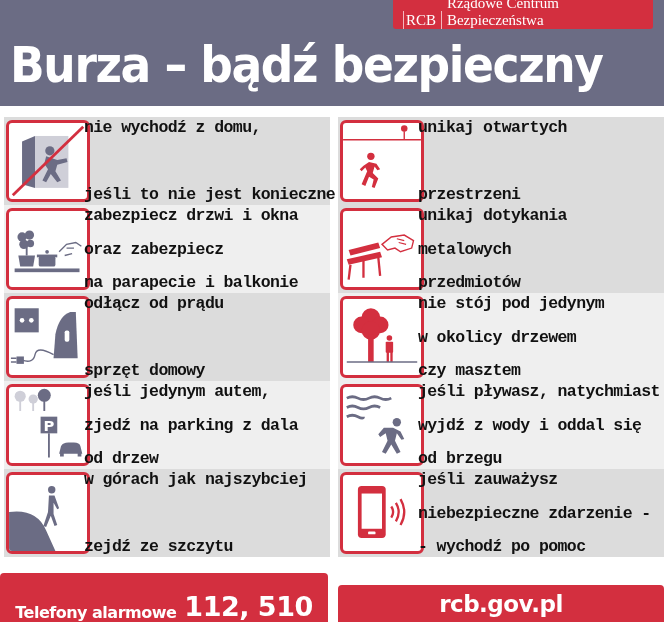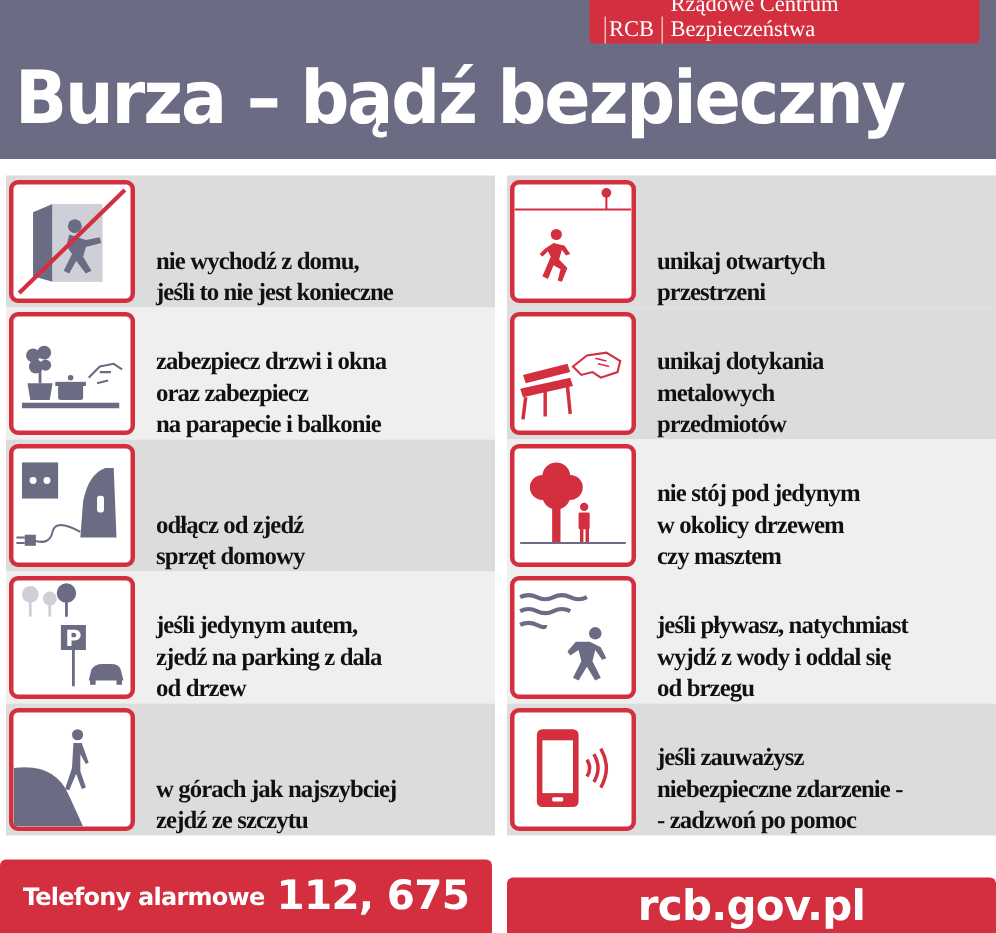--- a/index.html
+++ b/index.html
@@ -35,35 +35,35 @@
   }
   .row.dark { background: #dcdcdc; }
   .row.light { background: #efefef; }
   .icon-box {
     position: absolute; left: 2px; top: 3px; width: 84px; height: 82px;
     background: #ffffff; border: 3px solid #d32f3f; border-radius: 6px;
     overflow: hidden;
   }
   .icon-box svg { width: 100%; height: 100%; display: block; }
   .row-text {
-    position: absolute; left: 100px; top: 0; bottom: 0;
-    display: flex; flex-direction: column; justify-content: flex-end;
-    font-family: Liberation Serif, serif; font-weight: bold; color: #111;
+    position: absolute; left: 80px; top: 0; bottom: 0;
+    display: flex; flex-direction: column; justify-content: space-between;
+    font-family: Liberation Mono, monospace; font-weight: bold; color: #111;
     font-size: 16.5px; line-height: 21px; letter-spacing: -0.6px; white-space: nowrap;
   }
 
   .footer-btn {
     position: absolute; background: #d32f3f; color: #fff; border-radius: 4px 4px 0 0;
     display: flex; align-items: center; justify-content: center; white-space: nowrap;
   }
-  .footer-btn.phones { left: 0; top: 573px; width: 328px; height: 49px; }
+  .footer-btn.phones { left: 0; top: 573px; width: 328px; height: 49px; align-items: flex-end; }
   .footer-btn.site { left: 338px; top: 585px; width: 326px; height: 37px; }
   .phones .lbl { font-weight: bold; font-size: 16px; letter-spacing: -0.5px; margin-right: 8px; }
   .phones .num { font-weight: bold; font-size: 27px; letter-spacing: -0.5px; }
-  .site .url { font-weight: bold; font-size: 28px; letter-spacing: -0.5px; }
+  .site .url { font-weight: bold; font-size: 23px; letter-spacing: -0.5px; }
 </style>
 </head>
 <body>
 
 <div class="header">
   <div class="badge">
     <span class="bar first"></span>
     <span>RCB</span>
     <span class="bar"></span>
     <span>Rządowe Centrum Bezpieczeństwa</span>
@@ -119,21 +119,21 @@
           <circle cx="24" cy="23" r="2.5" fill="#fff"></circle>
         <path d="M48 64 L50 38 Q54 18 66 14 L72 14 L74 64 Z" fill="#6b6c84"></path>
         <rect x="60" y="34" width="5" height="12" rx="2" fill="#fff"></rect>
         <path d="M48 60 Q30 50 28 60 Q26 70 14 66" stroke="#6b6c84" stroke-width="1.5" fill="none"></path>
         <rect x="8" y="62" width="8" height="8" fill="#6b6c84"></rect>
         <line x1="2" y1="64" x2="8" y2="64" stroke="#6b6c84" stroke-width="1.5"></line>
         <line x1="2" y1="68" x2="8" y2="68" stroke="#6b6c84" stroke-width="1.5"></line>
       </svg>
     </div>
     <div class="row-text">
-      <span>odłącz od zjedź</span>
+      <span>odłącz od prądu</span>
       <span>sprzęt domowy</span>
     </div>
   </div>
 
   <div class="row light">
     <div class="icon-box">
       <svg viewBox="0 0 84 82">
         <circle cx="12" cy="10" r="6" fill="#cfcfd8"></circle>
           <line x1="12" y1="14" x2="12" y2="26" stroke="#cfcfd8" stroke-width="2"></line>
         <circle cx="26" cy="13" r="5" fill="#cfcfd8"></circle>
@@ -252,24 +252,24 @@
         <rect x="20" y="20" width="22" height="38" fill="#fff"></rect>
         <rect x="27" y="61" width="8" height="3" rx="1" fill="#fff"></rect>
         <path d="M52 34 Q56 40 52 46" stroke="#d32f3f" stroke-width="2.5" fill="none"></path>
         <path d="M57 30 Q63 40 57 50" stroke="#d32f3f" stroke-width="2.5" fill="none"></path>
         <path d="M62 26 Q70 40 62 54" stroke="#d32f3f" stroke-width="2.5" fill="none"></path>
       </svg>
     </div>
     <div class="row-text">
       <span>jeśli zauważysz</span>
       <span>niebezpieczne zdarzenie -</span>
-      <span>- zadzwoń po pomoc</span>
+      <span>- wychodź po pomoc</span>
     </div>
   </div>
 </div>
 
 <div class="footer-btn phones">
   <span class="lbl">Telefony alarmowe</span>
-  <span class="num">112, 675</span>
+  <span class="num">112, 510</span>
 </div>
 <div class="footer-btn site">
   <span class="url">rcb.gov.pl</span>
 </div>
 
 </body></html>

